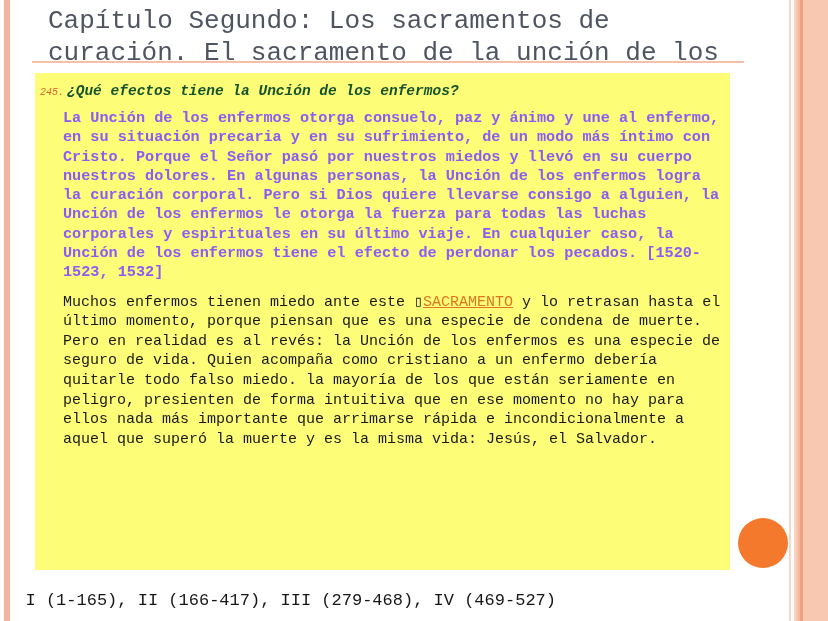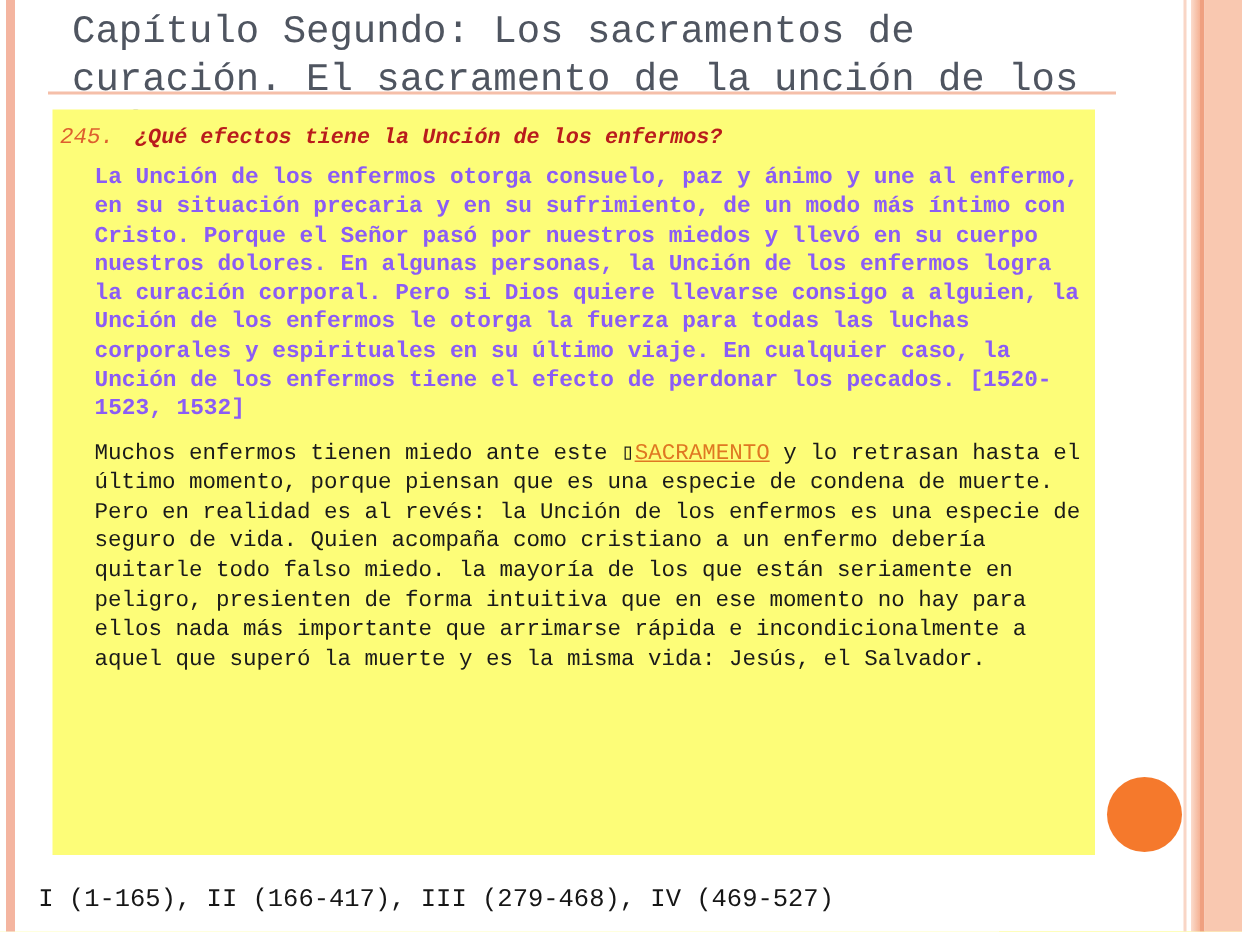--- a/index.html
+++ b/index.html
@@ -46,25 +46,25 @@
 
   .content-box {
     position: absolute; left: 35px; top: 73px; width: 695px; height: 497px;
     background: #fdfd78;
     box-sizing: border-box;
     padding: 9px 0 0 5px;
   }
 
   .question-row { white-space: nowrap; }
   .question-number {
-    font-size: 15px; font-style: italic; color: #dd5f2e;
-    vertical-align: baseline; margin-right: 14px;
+    font-size: 10px; font-style: italic; color: #dd5f2e;
+    vertical-align: baseline; margin-right: 3px;
   }
   .question-text {
-    font-size: 14.5px; font-style: italic; font-weight: bold; color: #b91c1c;
+    font-size: 14.5px; font-style: italic; font-weight: bold; color: #14532d;
   }
 
   .answer-paragraph {
     margin: 9px 0 0 23px; width: 660px;
     font-size: 15.2px; line-height: 19.3px; font-weight: bold; color: #8b5cf6;
   }
 
   .commentary-paragraph {
     margin: 10px 0 0 23px; width: 663px;
     font-size: 15px; line-height: 19.6px; font-weight: 400; color: #1a1a1a;

